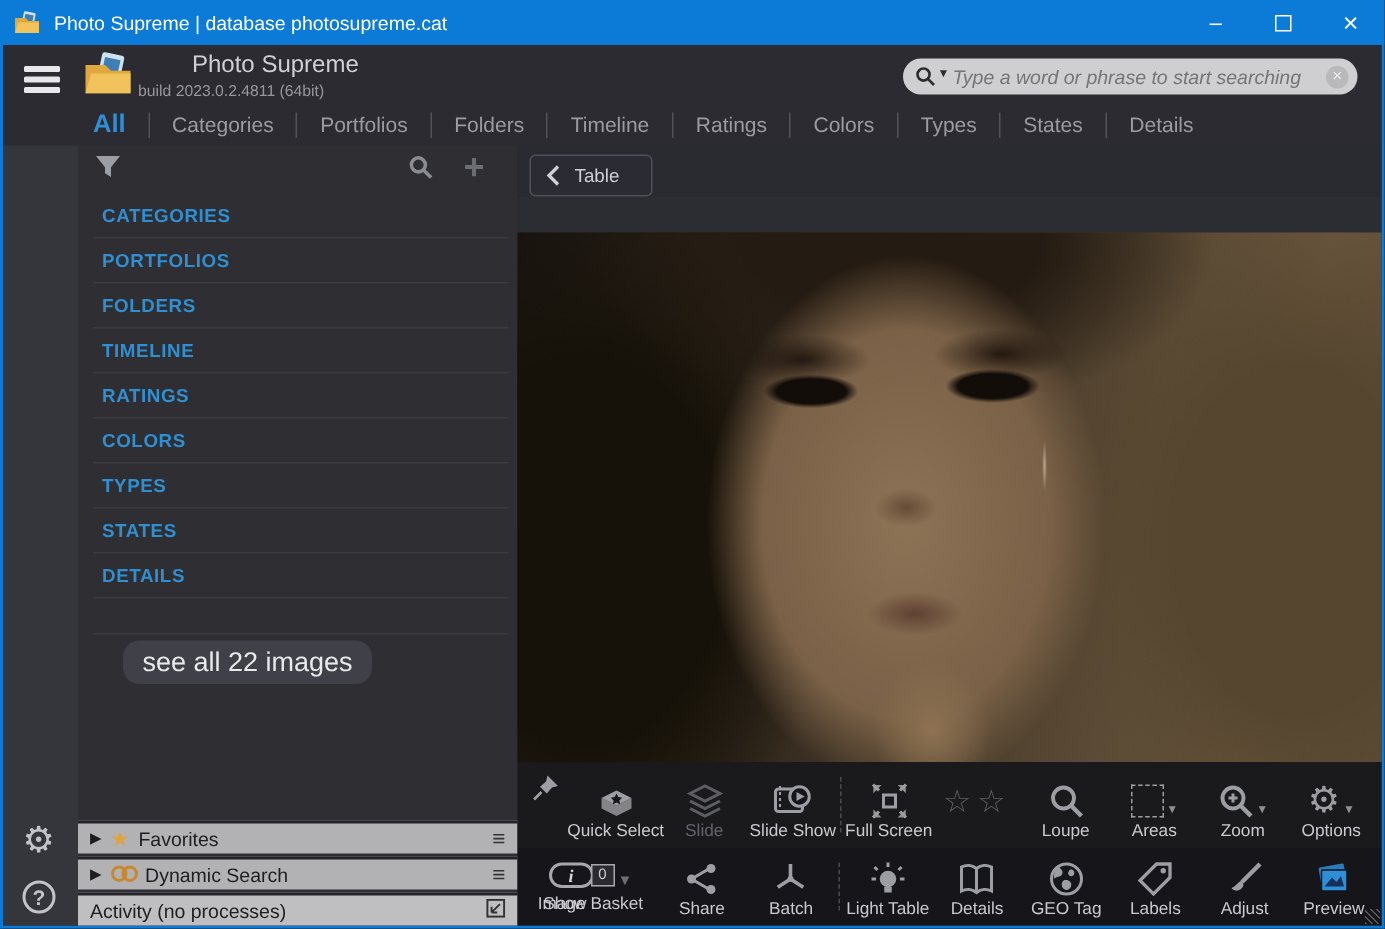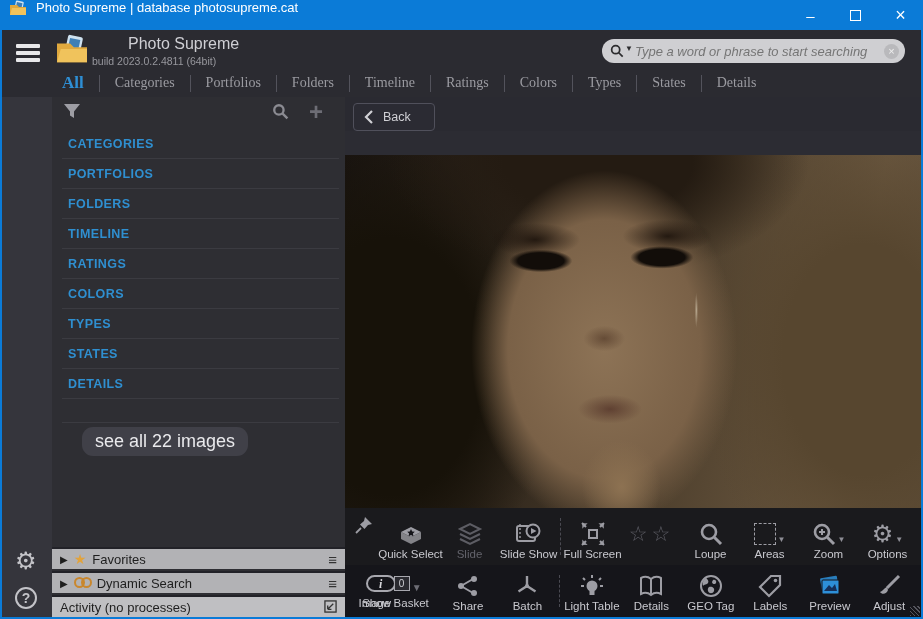--- a/index.html
+++ b/index.html
@@ -3,21 +3,21 @@
 <meta charset="utf-8">
 <style>
   * { margin:0; padding:0; box-sizing:border-box; }
   html,body { width:923px; height:619px; overflow:hidden; }
   body { font-family:"Liberation Sans", sans-serif; background:#0b7bd7; }
   .window { position:relative; width:923px; height:619px; background:#26262b;
             border-left:2px solid #0b7bd7; border-right:2px solid #0b7bd7; border-bottom:2px solid #0b7bd7; }
 
   
   .titlebar { position:absolute; top:0; left:-2px; right:-2px; height:30px; background:#0b7bd7;
-              display:flex; align-items:flex-start; color:#fff; }
+              display:flex; align-items:center; color:#fff; }
   .titlebar-icon { margin-left:9px; width:18px; height:16px; }
   .titlebar-text { margin-left:9px; font-size:13px; }
   .win-controls { margin-left:auto; display:flex; height:100%; }
   .win-btn { width:45px; height:100%; display:flex; align-items:center; justify-content:center;
              color:#fff; font-size:15px; cursor:pointer; }
   .max-box { width:11px; height:11px; border:1.5px solid #fff; display:block; }
 
   
   .header { position:absolute; top:30px; left:0; right:0; height:67px; background:#2b2b31; }
   .hamburger { position:absolute; left:14px; top:14px; width:24px; cursor:pointer; }
@@ -28,21 +28,21 @@
   .search { position:absolute; right:16px; top:9px; width:303px; height:24px; background:#cfcfd2;
             border-radius:12px; display:flex; align-items:center; padding:0 6px 0 8px; }
   .search-caret { font-size:8px; color:#2c2c2e; margin:-6px 2px 0 1px; }
   .search input { flex:1; border:none; outline:none; background:transparent; font-style:italic;
                   font-size:13px; color:#b91c1c; font-family:"Liberation Sans",sans-serif; }
   .search-clear { width:15px; height:15px; border-radius:50%; background:#b9b9bc; color:#efefef;
                   font-size:11px; line-height:15px; text-align:center; cursor:pointer; }
 
   
   .tabs { position:absolute; left:60px; bottom:4px; display:flex; align-items:center; }
-  .tab { color:#9b9ba1; font-size:14px; cursor:pointer; white-space:nowrap;font-family:Liberation Serif, serif; }
+  .tab { color:#9b9ba1; font-size:14px; cursor:pointer; white-space:nowrap; }
   .tab.active { color:#2e8fd5; font-size:17px; font-weight:bold; }
   .tab-sep { width:1px; height:17px; background:#53535c; margin:0 15px; }
 
   
   .left-strip { position:absolute; left:0; top:97px; bottom:0; width:50px; background:#35353c; }
   .strip-gear { position:absolute; left:13px; bottom:44px; font-size:24px; color:#c3c3c8; cursor:pointer; line-height:1; }
   .strip-help { position:absolute; left:13px; bottom:8px; width:22px; height:22px; border:2px solid #c3c3c8;
                 border-radius:50%; color:#c3c3c8; font-size:14px; font-weight:bold; text-align:center;
                 line-height:19px; cursor:pointer; }
 
@@ -249,21 +249,21 @@
       </span>
     </div>
   </div>
 
   <div class="main">
     <div class="main-top">
       <div class="back-btn">
         <svg width="9" height="14" viewBox="0 0 9 14">
           <path d="M8 1 L2 7 L8 13" stroke="#d0d0d5" stroke-width="2.2" fill="none"></path>
         </svg>
-        <span>Back</span>
+        <span>Table</span>
       </div>
     </div>
     <div class="photo-gap"></div>
 
     <div class="photo"></div>
 
     <div class="toolbar-top">
       <svg class="pin" width="18" height="18" viewBox="0 0 18 18">
         <path class="ic" d="M10 1 L17 8 L13 9 L9.5 13 L5 8.5 L9 5 Z" fill="#9d9da4"></path>
         <line x1="6" y1="12" x2="1" y2="17" stroke="#9d9da4" stroke-width="1.8"></line>
@@ -430,37 +430,37 @@
       <div class="titem">
         <span class="ticon">
           <svg width="24" height="24" viewBox="0 0 24 24">
             <path d="M13 2 H22 V11 L11 22 L2 13 Z" class="ic-s" stroke-width="2.2"></path>
             <circle cx="17.5" cy="6.5" r="1.8" class="ic"></circle>
           </svg>
         </span>
         <span>Labels</span>
       </div>
 
+      <div class="titem">
+        <span class="ticon">
+          <svg width="24" height="24" viewBox="0 0 24 24">
+            <path d="M22 2 L10 14" class="ic-s" stroke-width="3"></path>
+            <path class="ic" d="M10 13 C7 14 6 17 3 18 C5 21 10 20 11 16 Z"></path>
+          </svg>
+        </span>
+        <span>Adjust</span>
+      </div>
+
       <div class="titem active-blue">
         <span class="ticon">
           <svg width="26" height="24" viewBox="0 0 26 24">
             <rect x="4" y="3" width="17" height="14" rx="1" fill="#2d8fd8" transform="rotate(-10 12 10)" opacity=".85"></rect>
             <rect x="5" y="6" width="17" height="14" rx="1" fill="#2d8fd8" stroke="#15151a" stroke-width="1"></rect>
             <path d="M7 17 L12 11 L15 14 L18 10 L20 17 Z" fill="#15305a"></path>
           </svg>
         </span>
         <span>Preview</span>
       </div>
-
-      <div class="titem">
-        <span class="ticon">
-          <svg width="24" height="24" viewBox="0 0 24 24">
-            <path d="M22 2 L10 14" class="ic-s" stroke-width="3"></path>
-            <path class="ic" d="M10 13 C7 14 6 17 3 18 C5 21 10 20 11 16 Z"></path>
-          </svg>
-        </span>
-        <span>Adjust</span>
-      </div>
       <span class="grip"></span>
     </div>
   </div>
 
 </div>
 
 </body></html>

